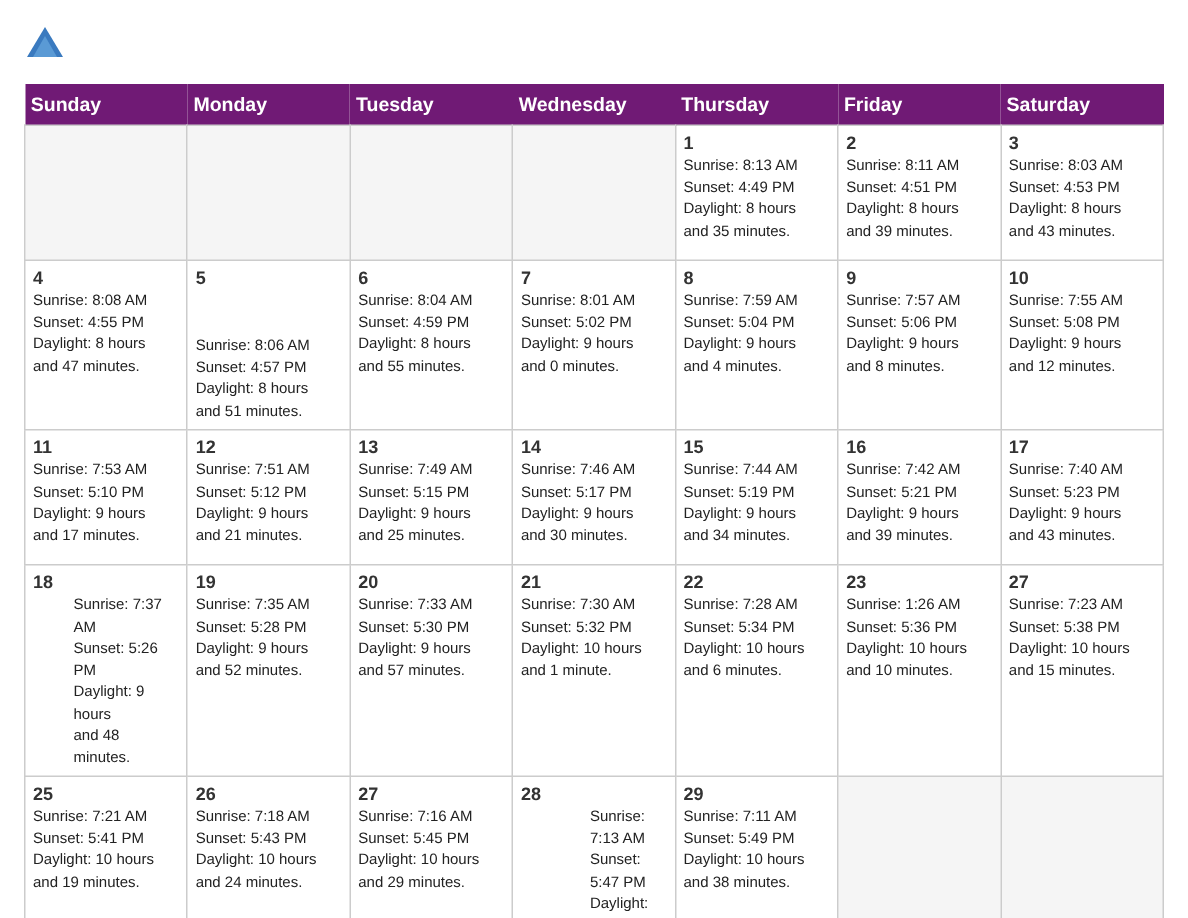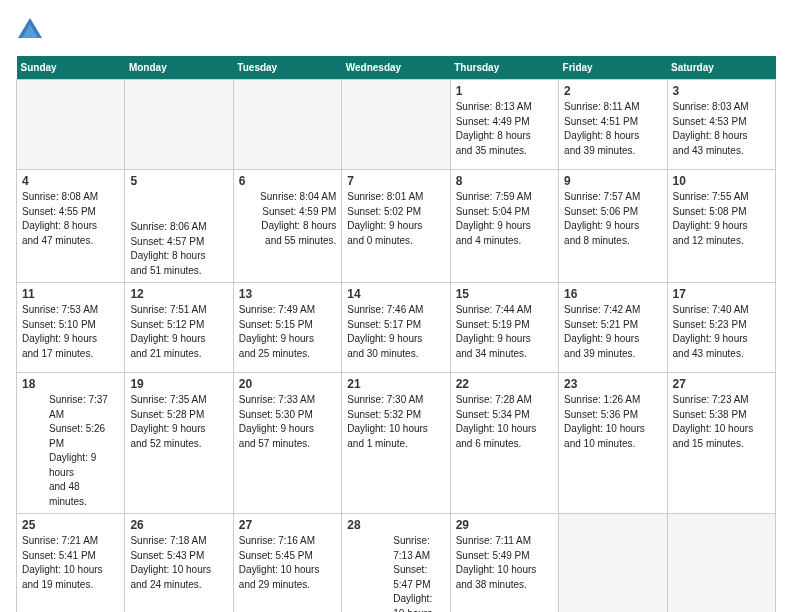--- a/index.html
+++ b/index.html
@@ -52,23 +52,23 @@
     .location {
       font-size: 15px;
       color: #444;
     }
     table {
       width: 100%;
       border-collapse: collapse;
       table-layout: fixed;
     }
     th {
-      background: #0f766e;
+      background: #701a75;
       color: #fff;
-      font-size: 10px;
+      font-size: 13px;
       font-weight: bold;
       padding: 6px 4px;
       text-align: left;
     }
     td {
       border: 1px solid #ccc;
       vertical-align: top;
       padding: 4px 5px;
       font-size: 10.5px;
       color: #333;
@@ -159,21 +159,21 @@
         </td>
         <td>
           <div class="day-number">5</div>
           <div class="day-info" style="white-space: pre-line; margin-top: 32px;">Sunrise: 8:06 AM
 Sunset: 4:57 PM
 Daylight: 8 hours
 and 51 minutes.</div>
         </td>
         <td>
           <div class="day-number">6</div>
-          <div class="day-info" style="white-space: pre-line; text-align: right;">Sunrise: 8:04 AM
+          <div class="day-info" style="white-space: pre-line;">Sunrise: 8:04 AM
 Sunset: 4:59 PM
 Daylight: 8 hours
 and 55 minutes.</div>
         </td>
         <td>
           <div class="day-number">7</div>
           <div class="day-info" style="white-space: pre-line;">Sunrise: 8:01 AM
 Sunset: 5:02 PM
 Daylight: 9 hours
 and 0 minutes.</div>

